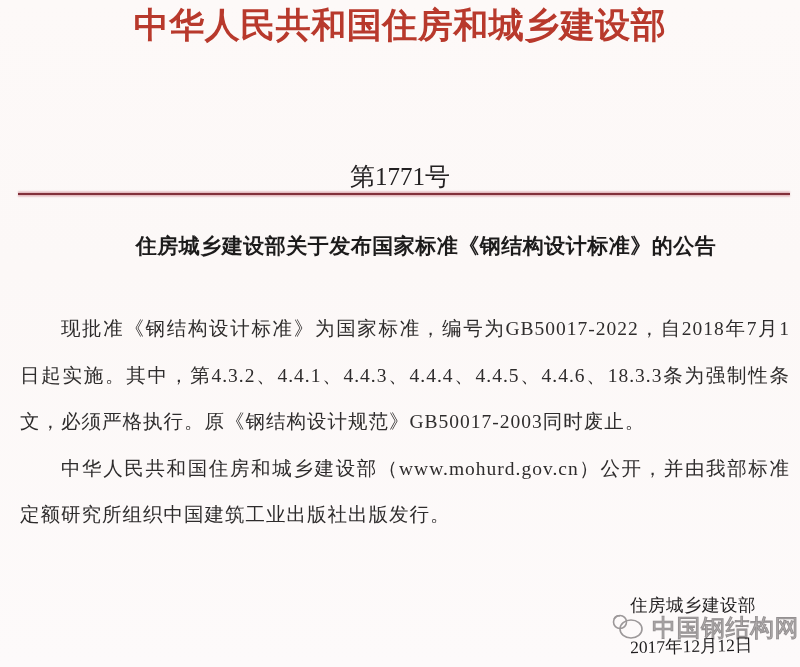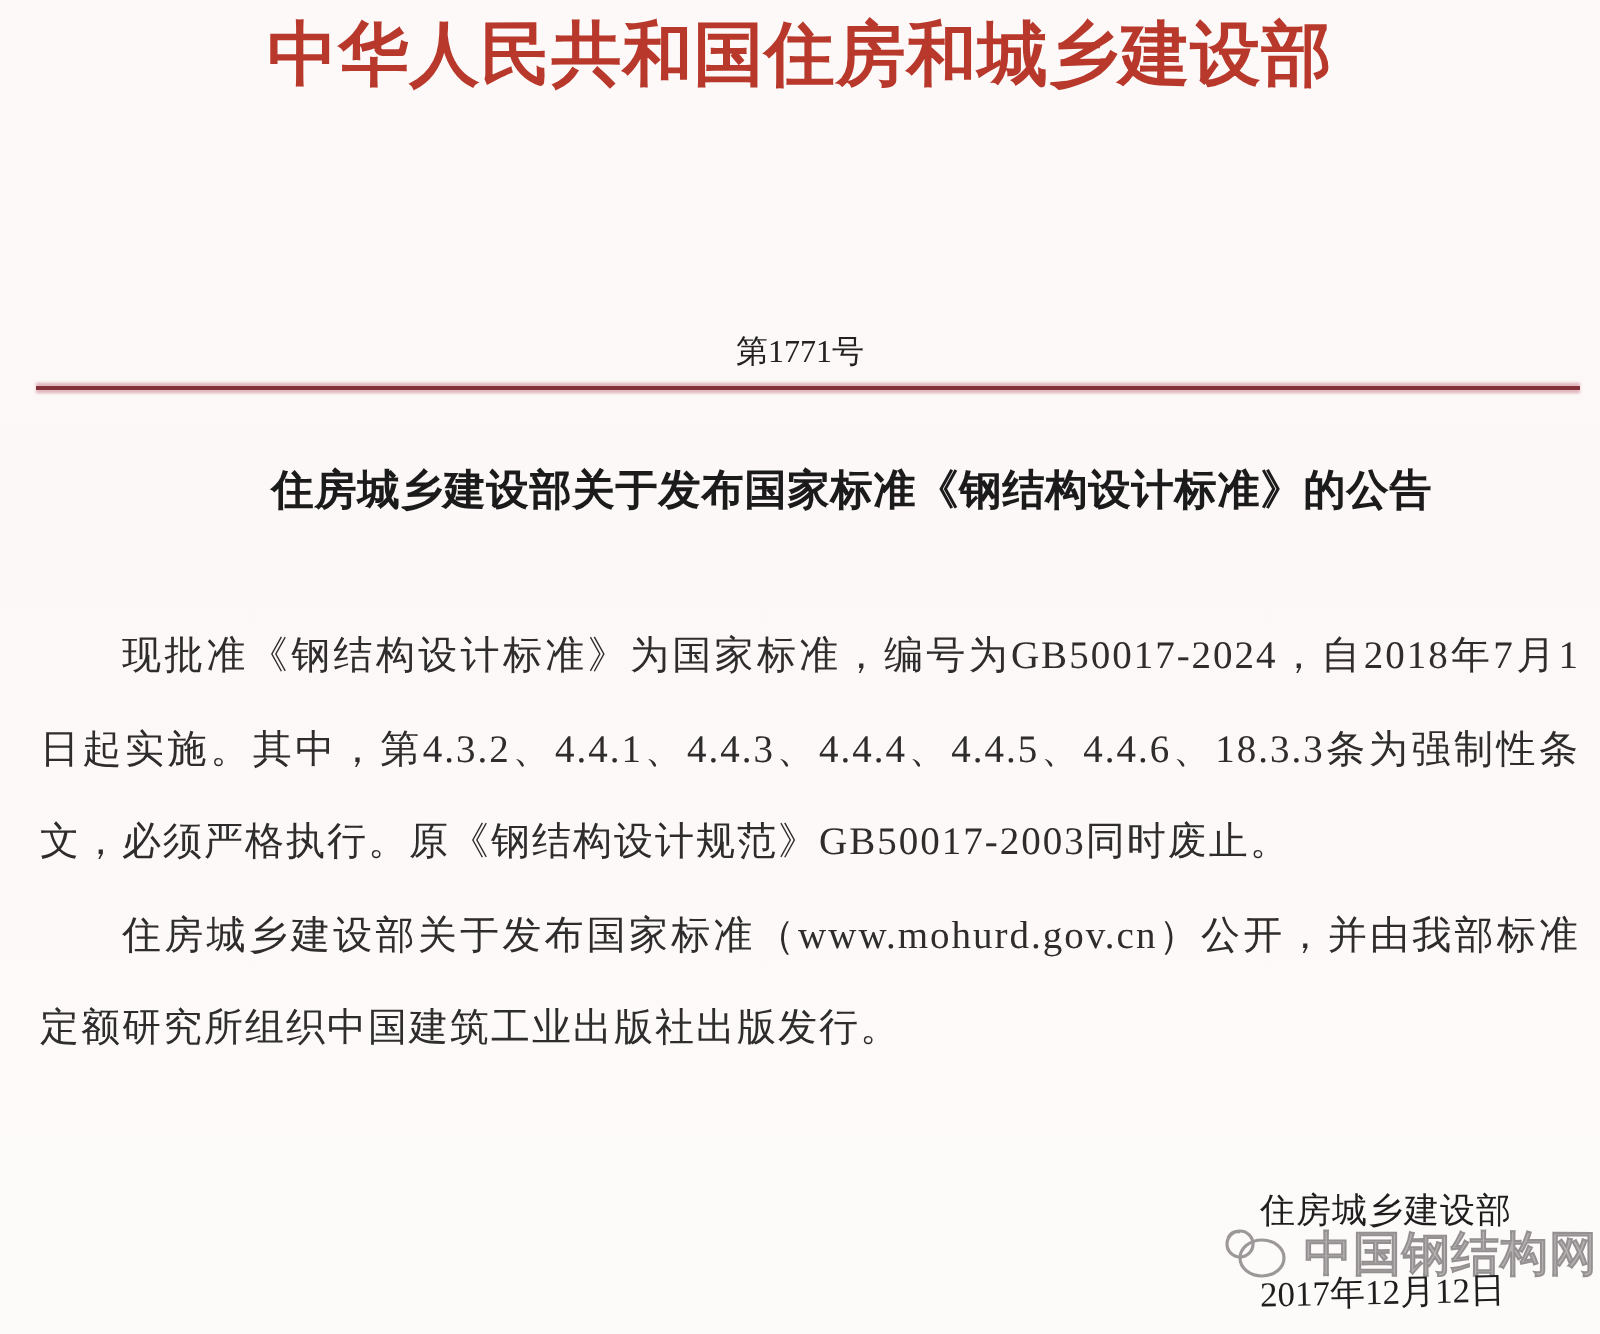--- a/index.html
+++ b/index.html
@@ -21,41 +21,41 @@
     position: absolute;
     top: 8px;
     left: 0;
     width: 100%;
     text-align: center;
     font-size: 35px;
     line-height: 40px;
     font-weight: bold;
     color: #b8392c;
     letter-spacing: 0.5px;
-    font-family: Liberation Sans, sans-serif;
+    font-family: Liberation Mono, monospace;
   }
   .notice-title {
     position: absolute;
     top: 86px;
     left: 0;
     width: 100%;
     text-align: center;
     font-size: 35px;
     line-height: 42px;
     font-weight: bold;
     color: #b8392c;
     font-family: "Liberation Serif", "DejaVu Serif", serif;
   }
   .notice-number {
     position: absolute;
     top: 164px;
     left: 0;
     width: 100%;
     text-align: center;
-    font-size: 16px;
+    font-size: 25px;
     line-height: 26px;
     color: #232122;
   }
   .red-line {
     position: absolute;
     top: 193px;
     left: 18px;
     width: 772px;
     height: 2px;
     background: #82303a;
@@ -144,22 +144,22 @@
   <h1 class="ministry-title">中华人民共和国住房和城乡建设部</h1>
 
 
   <div class="notice-number">第1771号</div>
 
   <div class="red-line"></div>
 
   <h2 class="subject">住房城乡建设部关于发布国家标准《钢结构设计标准》的公告</h2>
 
   <div class="body-text">
-    <p>现批准《钢结构设计标准》为国家标准，编号为GB50017-2024，自2018年7月1日起实施。其中，第4.3.2、4.4.1、4.4.3、4.4.4、4.4.5、4.4.6、18.3.3条为强制性条文，必须严格执行。原《钢结构设计规范》GB50017-2003同时废止。</p>
-    <p>住房城乡建设部关于发布国家标准（www.mohurd.gov.cn）公开，并由我部标准定额研究所组织中国建筑工业出版社出版发行。</p>
+    <p>现批准《钢结构设计标准》为国家标准，编号为GB50017-2022，自2018年7月1日起实施。其中，第4.3.2、4.4.1、4.4.3、4.4.4、4.4.5、4.4.6、18.3.3条为强制性条文，必须严格执行。原《钢结构设计规范》GB50017-2003同时废止。</p>
+    <p>中华人民共和国住房和城乡建设部（www.mohurd.gov.cn）公开，并由我部标准定额研究所组织中国建筑工业出版社出版发行。</p>
   </div>
 
   <div class="issuer">住房城乡建设部</div>
 
   <div class="watermark">
     <svg class="logo" viewBox="0 0 38 30" xmlns="http://www.w3.org/2000/svg">
       <g fill="none" stroke="#9c9899" stroke-width="1.6">
         <circle cx="10" cy="9" r="6.5"></circle>
         <ellipse cx="21" cy="16" rx="11" ry="9"></ellipse>
         <path d="M4 6 q2 -4 6 -3"></path>

